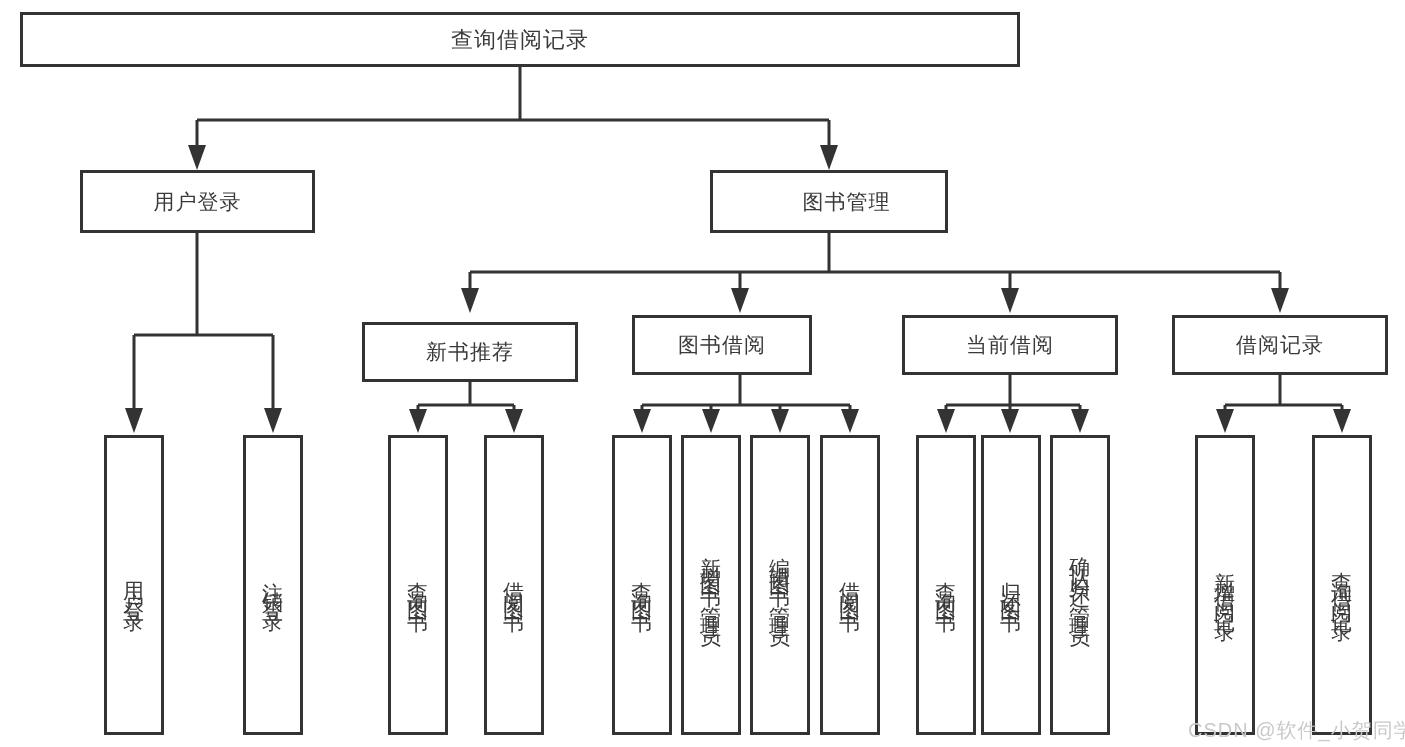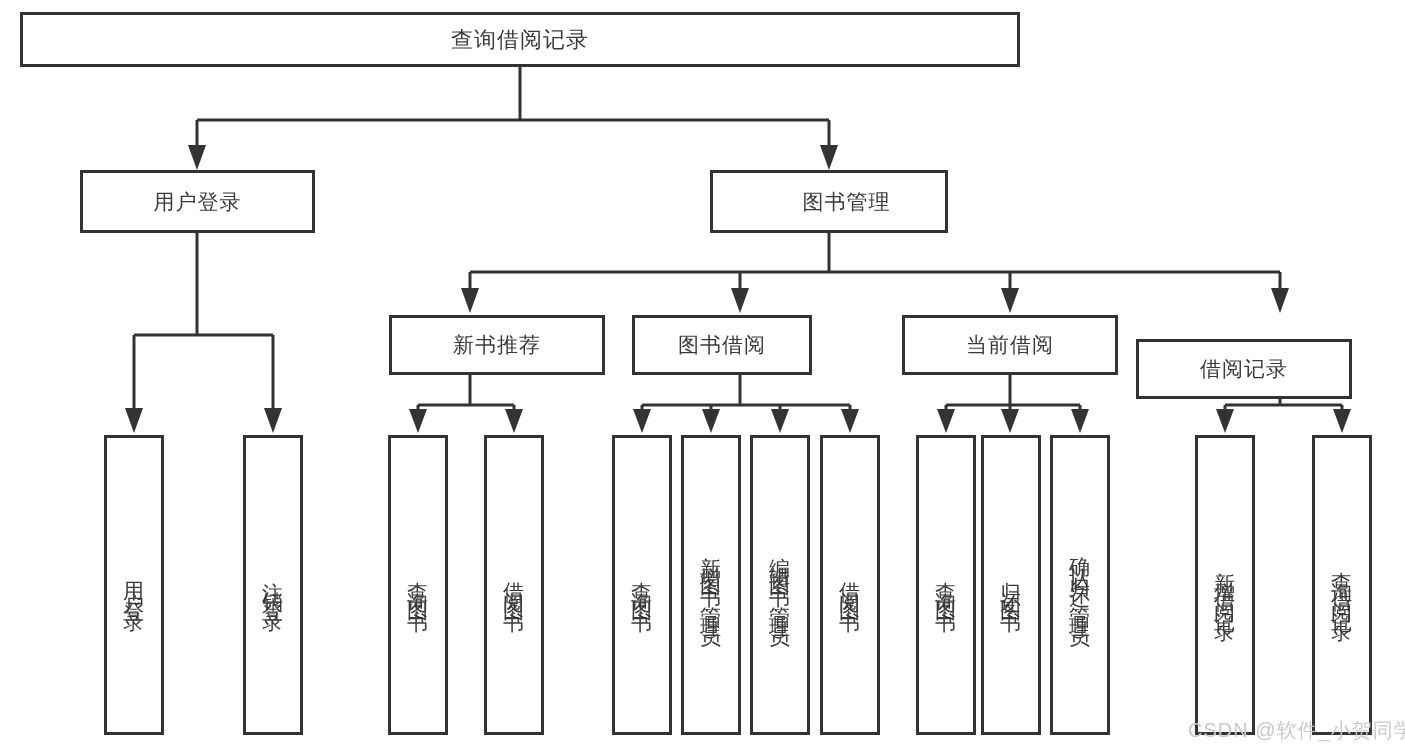--- a/index.html
+++ b/index.html
@@ -113,30 +113,30 @@
     <span>查询借阅记录</span>
   </div>
 
   <div class="node h-node" style="left:80px; top:170px; width:235px; height:63px;">
     <span>用户登录</span>
   </div>
   <div class="node h-node" style="left:710px; top:170px; width:238px; height:63px;padding-left:35px;">
     <span>图书管理</span>
   </div>
 
-  <div class="node h-node" style="left:362px; top:315px; width:216px; height:60px;margin-left:27px;">
+  <div class="node h-node" style="left:362px; top:322px; width:216px; height:60px;">
     <span>新书推荐</span>
   </div>
   <div class="node h-node" style="left:632px; top:315px; width:180px; height:60px;">
     <span>图书借阅</span>
   </div>
   <div class="node h-node" style="left:902px; top:315px; width:216px; height:60px;align-items:center;">
     <span>当前借阅</span>
   </div>
-  <div class="node h-node" style="left:1136px; top:315px; width:216px; height:60px;margin-top:24px;">
+  <div class="node h-node" style="left:1172px; top:315px; width:216px; height:60px;">
     <span>借阅记录</span>
   </div>
 
   <div class="node leaf" style="left:104px;">
     <span class="vtext">用户登录</span>
   </div>
   <div class="node leaf" style="left:243px;">
     <span class="vtext">注销登录</span>
   </div>
 

